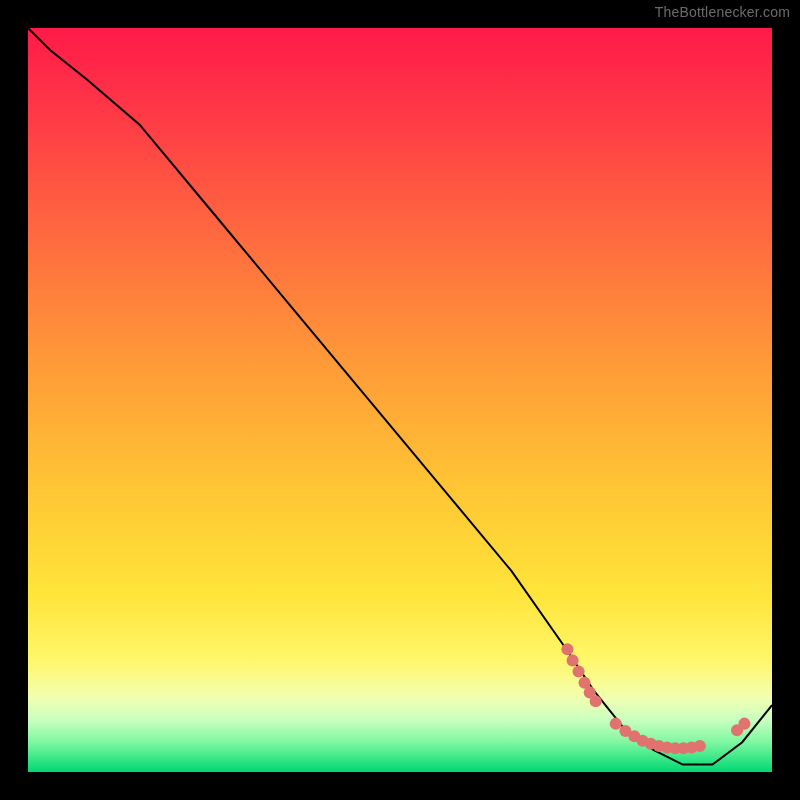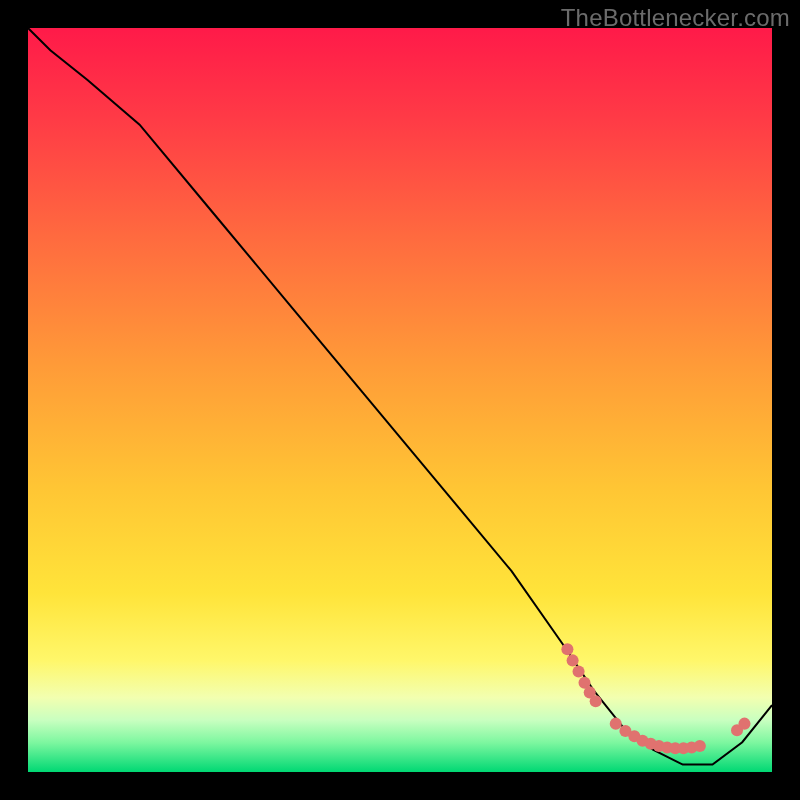--- a/index.html
+++ b/index.html
@@ -15,21 +15,21 @@
     position: relative;
     width: 800px;
     height: 800px;
     background: #000;
   }
   .watermark {
     position: absolute;
     top: 4px;
     right: 10px;
     color: #6b6b6b;
-    font-size: 24px;
+    font-size: 14px;
     font-weight: 400;
     letter-spacing: 0.2px;
     user-select: none;
   }
   .plot {
     position: absolute;
     left: 28px;
     top: 28px;
     width: 744px;
     height: 744px;

